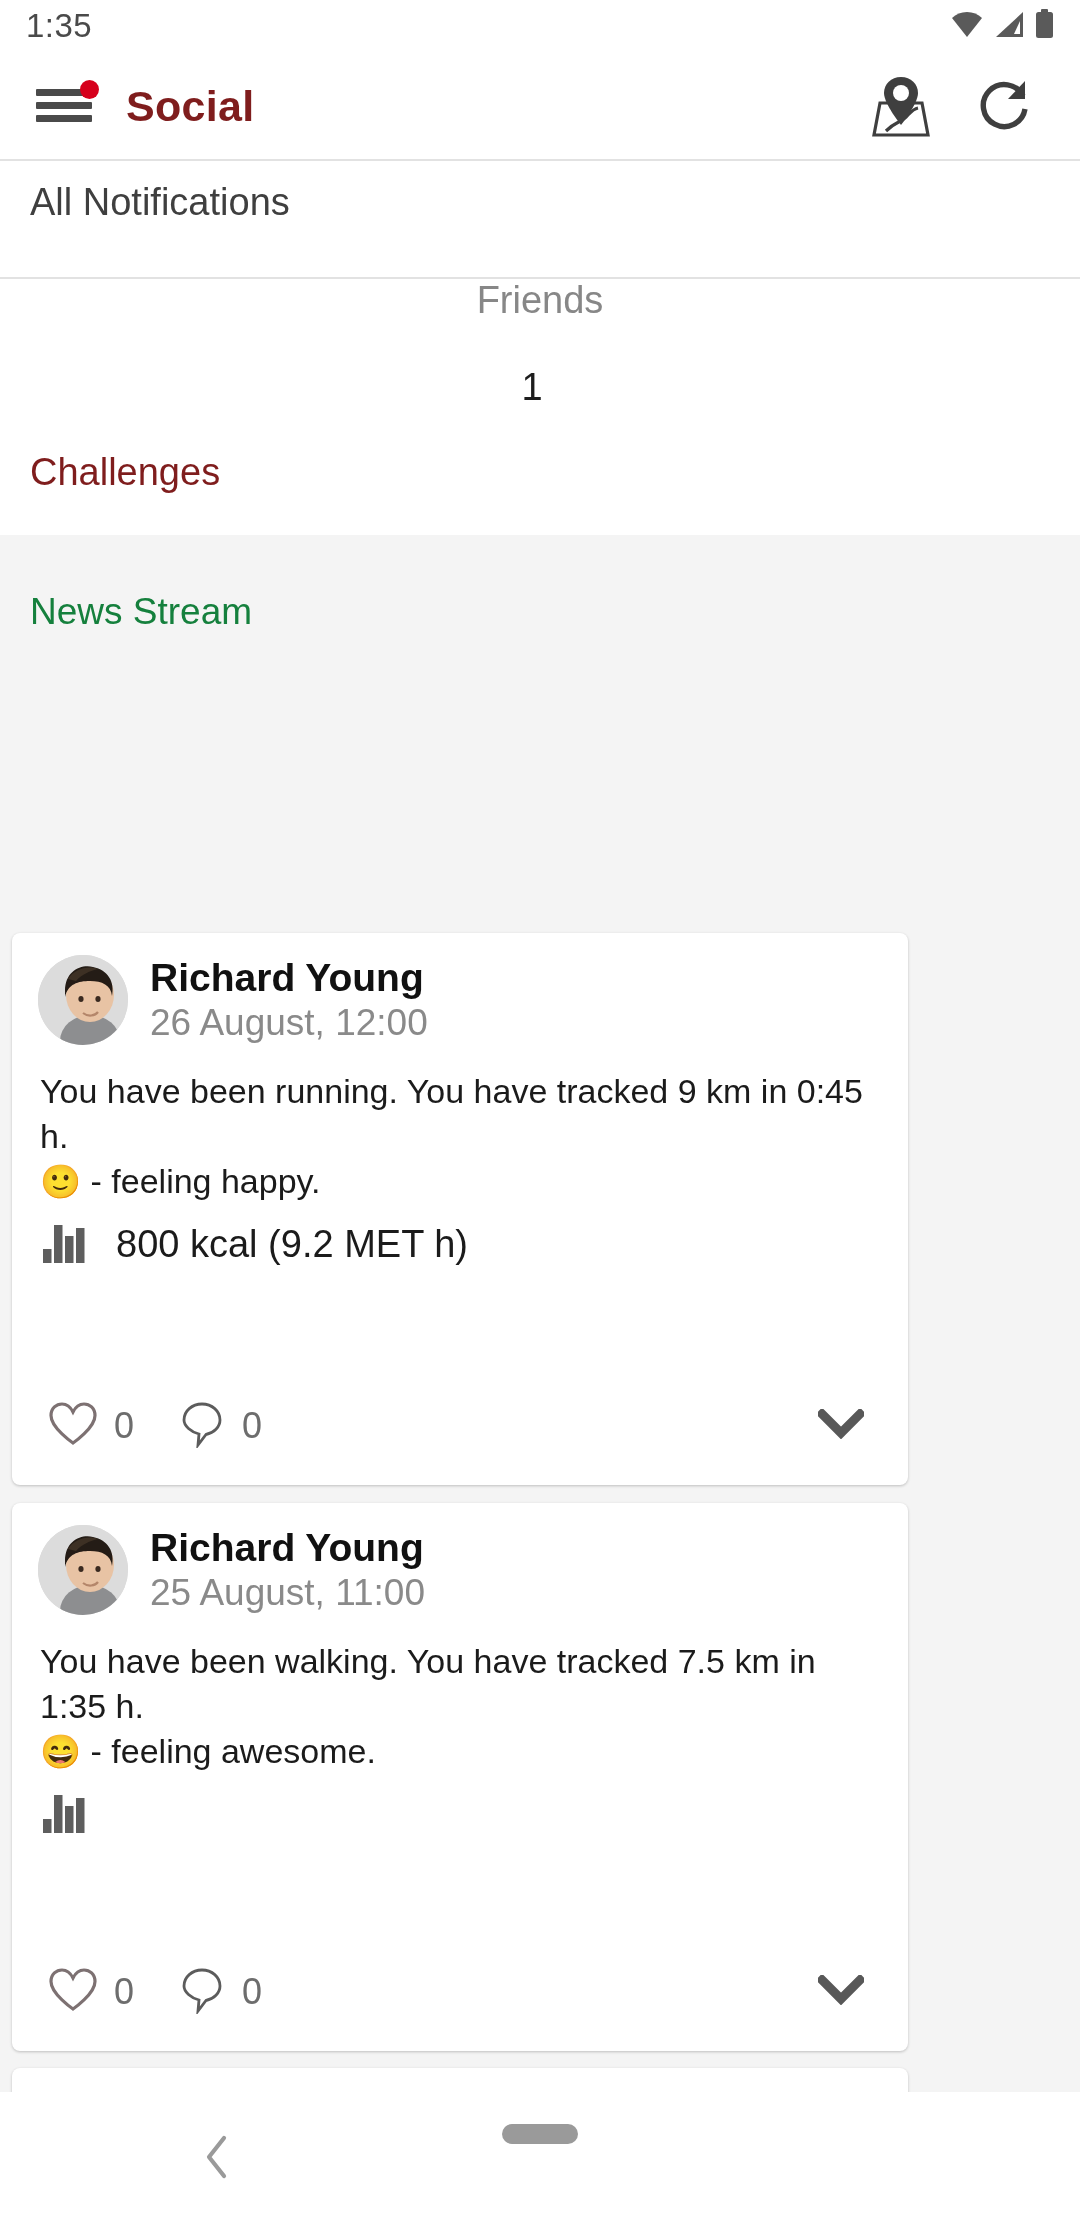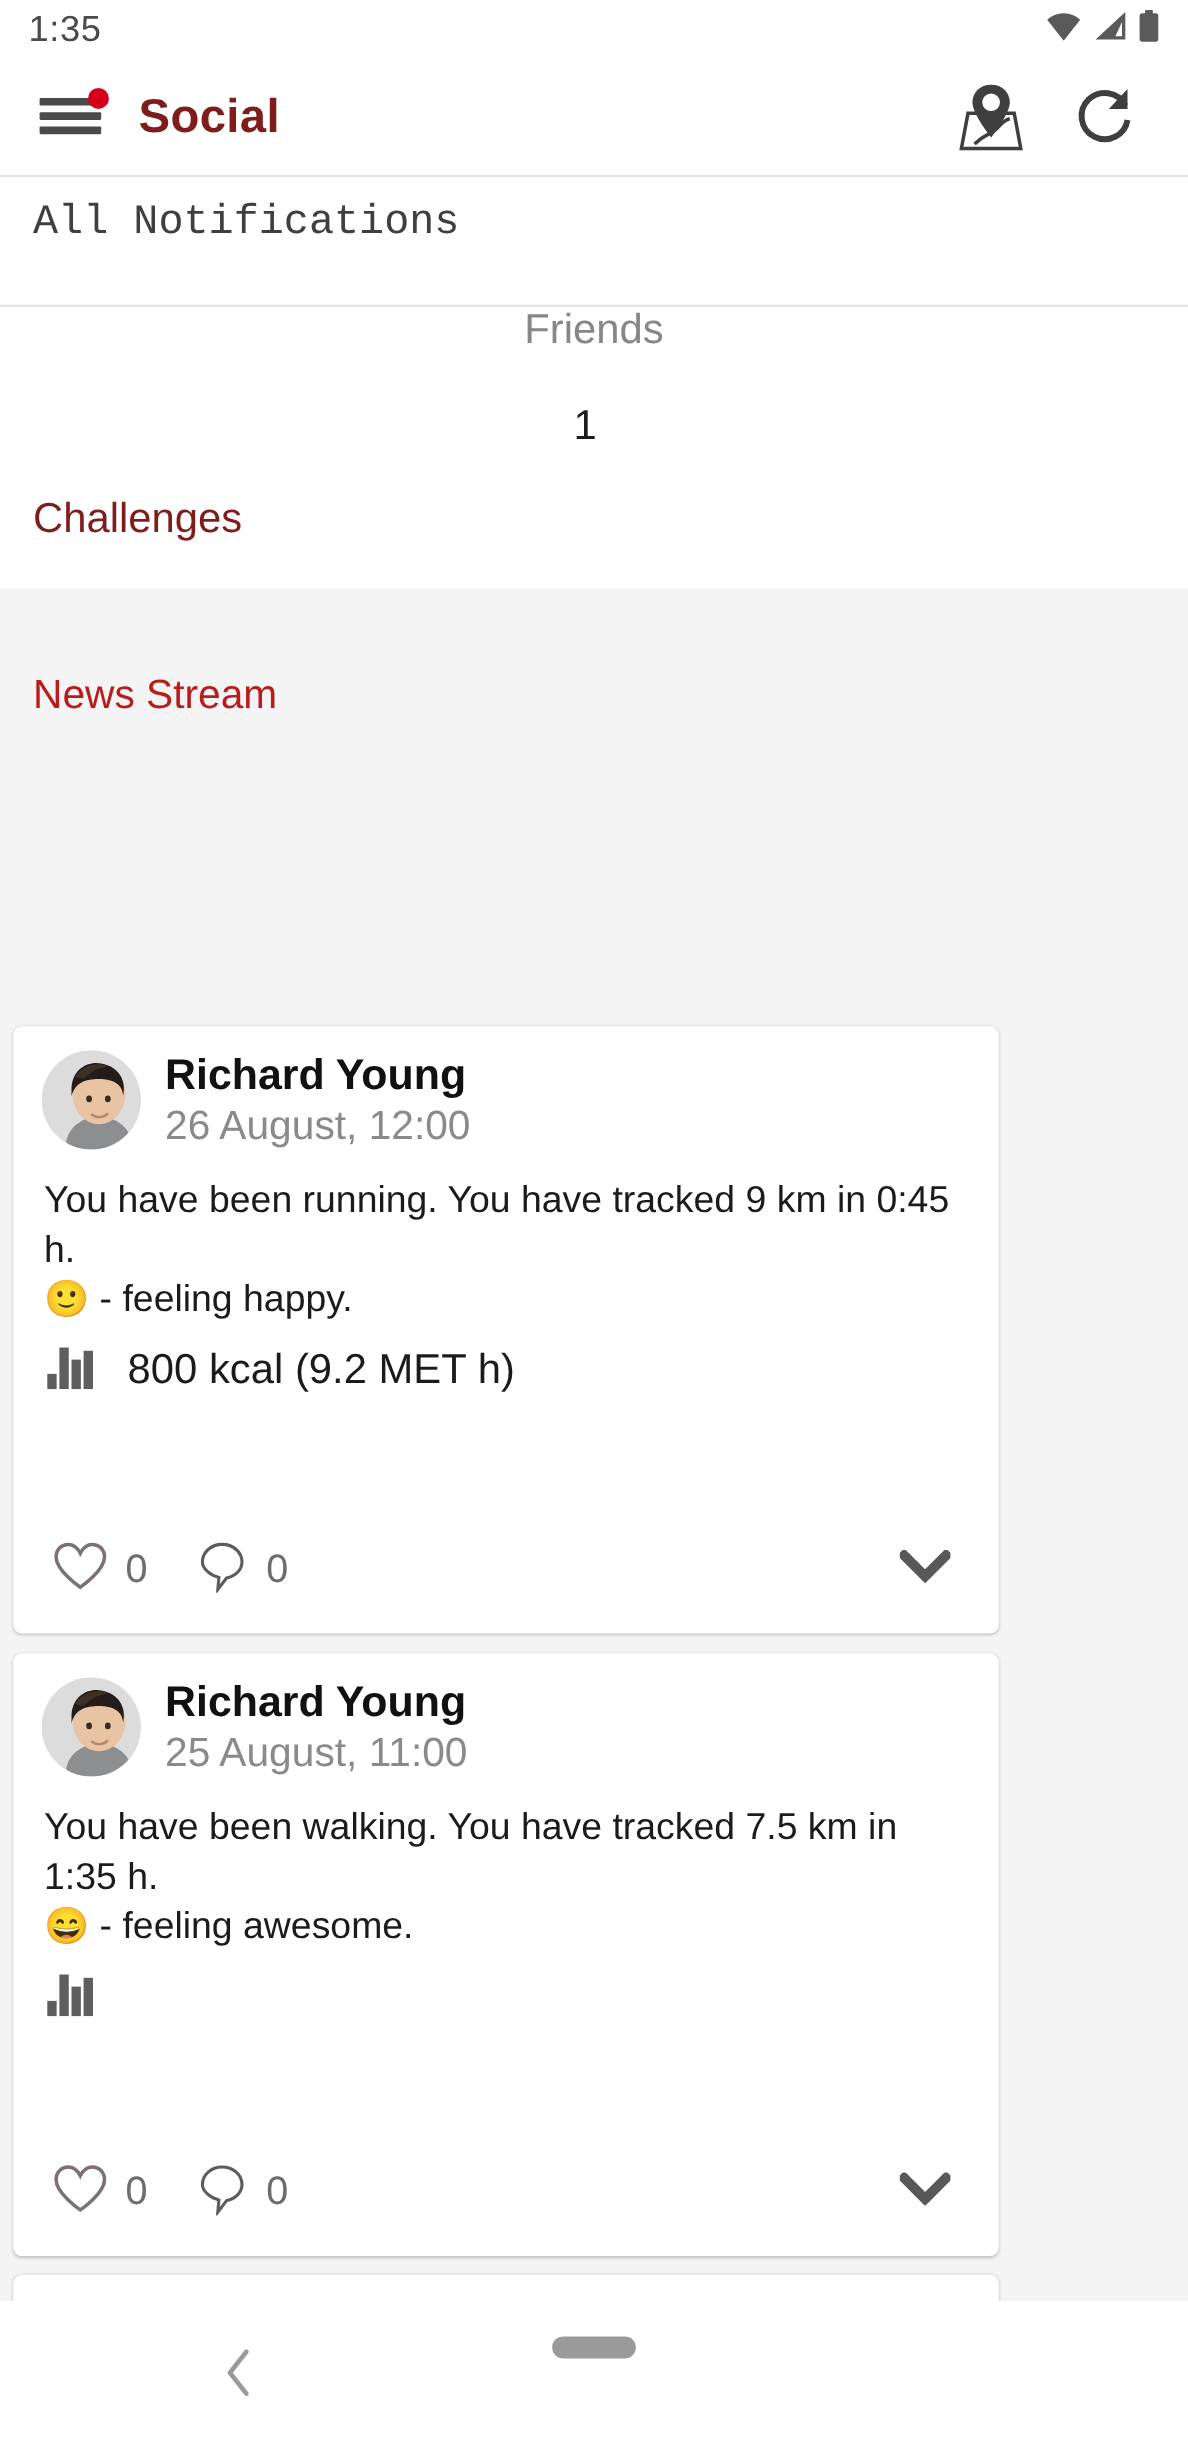--- a/index.html
+++ b/index.html
@@ -51,36 +51,36 @@
   }
 
   
   .navrow {
     position:absolute; left:0; width:1080px;
     display:flex; align-items:center; justify-content:space-between;
     padding:0 30px;
   }
   .navrow-label { font-size:38px; }
   .navrow-count { font-size:38px; color:#1d1d1d; padding-right:16px; }
-  .row-all { top:161px; height:82px;font-family:Liberation Mono, monospace; }
+  .row-all { top:161px; height:82px; }
   .row-all .navrow-label { color:#3f3f3f; }
   .row-divider { position:absolute; left:0; width:1080px; height:2px; background:#e2e2e2; }
   .row-friends { top:279px; height:130px;flex-direction:column; }
   .row-friends .navrow-label { color:#878787; }
   .row-challenges { top:409px; height:126px; }
   .row-challenges .navrow-label { color:#7f1d1d; }
 
   
   .stream {
     position:absolute; top:535px; left:0; width:1080px; height:1557px;
     background:#f4f4f4;
   }
   .stream-title {
-    position:absolute; top:76px; left:30px;
-    font-size:37px; color:#b91c1c;
+    position:absolute; top:56px; left:30px;
+    font-size:37px; color:#15803d;
   }
 
   
   .card {
     position:absolute; left:12px; width:896px;
     background:#ffffff; border-radius:8px;
     box-shadow:0 1px 3px rgba(0,0,0,.22);
   }
   .card-1 { top:398px; height:552px; }
   .card-2 { top:968px; height:548px; }

